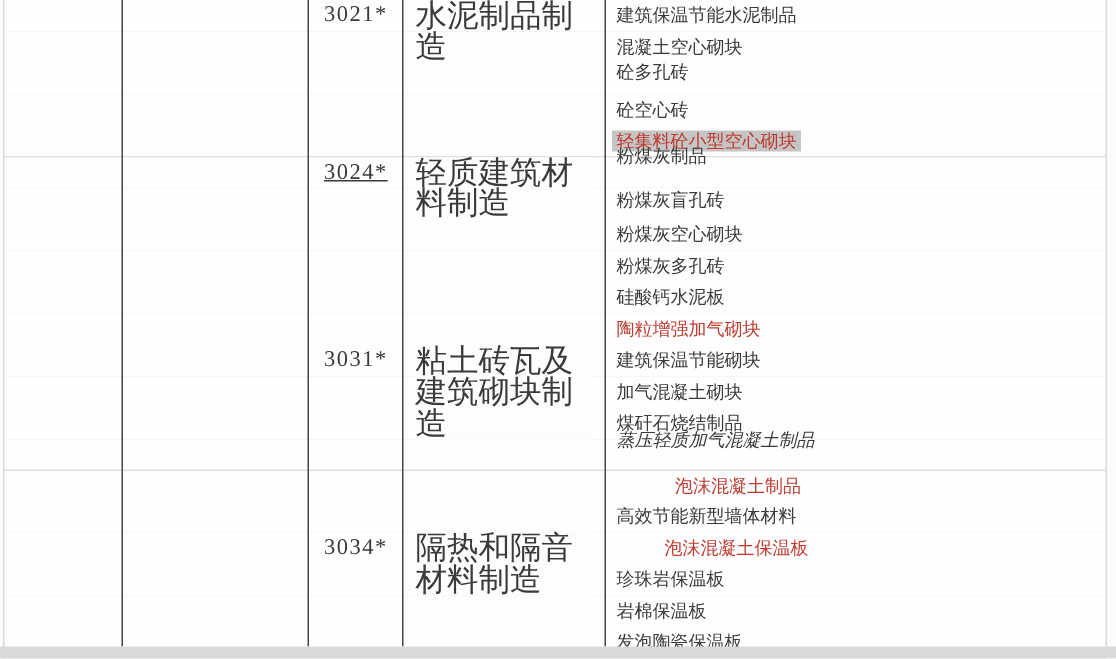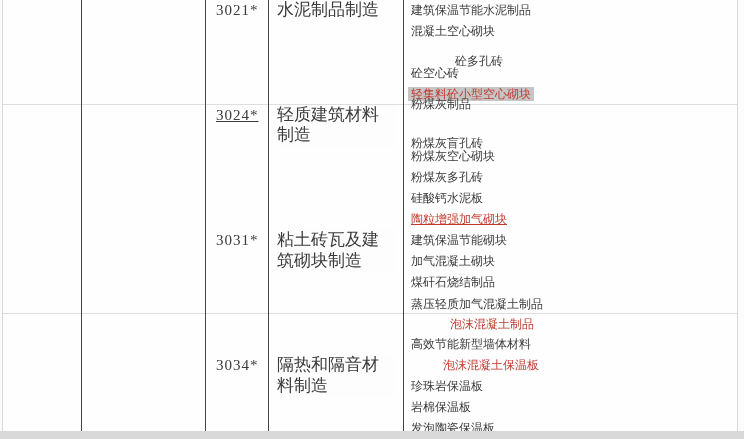--- a/index.html
+++ b/index.html
@@ -14,21 +14,21 @@
   .vline{position:absolute;top:0;width:1px;height:431px;z-index:3;}
   .vline.dark{background:var(--grid-dark,#454545);}
   .vline.light{background:var(--grid-light,#d8d8d8);}
   .code-cell{
     position:absolute;left:216px;z-index:2;
     font-size:15px;line-height:20.9px;letter-spacing:1px;
     color:var(--text,#3a3a3a);white-space:nowrap;
   }
   .cat-cell{
     position:absolute;left:277px;width:118px;z-index:2;
-    font-size:17px;line-height:20.9px;color:var(--text,#3a3a3a);
+    font-size:21px;line-height:20.9px;color:var(--text,#3a3a3a);
     word-break:break-all;
   }
   .cat-cell.wrap-bg{background:#fdfdfd;}
   .prod-cell{
     position:absolute;left:411px;height:20.9px;z-index:2;
     font-size:12px;line-height:20.9px;color:var(--text,#3a3a3a);white-space:nowrap;
   }
   .prod-cell.red{color:var(--red,#bf3b30);}
   .prod-cell .hl{background:var(--hl,#c5c5c5);padding:0 3px;margin-left:-3px;}
   .bottom-strip{position:absolute;left:0;top:431px;width:744px;height:8px;
@@ -61,37 +61,37 @@
       <div class="row" style="top: 355.3px;"></div>
       <div class="row" style="top: 376.2px;"></div>
       <div class="row" style="top: 397.1px;"></div>
       <div class="row" style="top: 418px;"></div>
     </div>
   <div id="cells-layer">
       <div class="code-cell" style="top: 0px;">3021*</div>
       <div class="cat-cell" style="top: 0px;">水泥制品制造</div>
       <div class="prod-cell" style="top: 0px;"><span>建筑保温节能水泥制品</span></div>
       <div class="prod-cell" style="top: 20.9px;"><span>混凝土空心砌块</span></div>
-      <div class="prod-cell" style="top: 51px; margin-left: 44px;"><span>砼多孔砖</span></div>
+      <div class="prod-cell" style="top: 38px;"><span>砼多孔砖</span></div>
       <div class="prod-cell" style="top: 62.7px;"><span>砼空心砖</span></div>
       <div class="prod-cell red" style="top: 83.6px;"><span class="hl">轻集料砼小型空心砌块</span></div>
       <div class="code-cell" style="top: 104.5px; text-decoration: underline;">3024*</div>
       <div class="cat-cell wrap-bg" style="top: 104.5px;">轻质建筑材料制造</div>
       <div class="prod-cell" style="top: 94px;"><span>粉煤灰制品</span></div>
-      <div class="prod-cell" style="top: 133px;"><span>粉煤灰盲孔砖</span></div>
+      <div class="prod-cell" style="top: 123px;"><span>粉煤灰盲孔砖</span></div>
       <div class="prod-cell" style="top: 146.3px;"><span>粉煤灰空心砌块</span></div>
       <div class="prod-cell" style="top: 167.2px;"><span>粉煤灰多孔砖</span></div>
       <div class="prod-cell" style="top: 188.1px;"><span>硅酸钙水泥板</span></div>
-      <div class="prod-cell red" style="top: 209px; text-decoration: underline;"><span>陶粒增强加气砌块</span></div>
+      <div class="prod-cell red" style="top: 209px;"><span>陶粒增强加气砌块</span></div>
       <div class="code-cell" style="top: 229.9px;">3031*</div>
       <div class="cat-cell wrap-bg" style="top: 229.9px;">粘土砖瓦及建筑砌块制造</div>
       <div class="prod-cell" style="top: 229.9px;"><span>建筑保温节能砌块</span></div>
       <div class="prod-cell" style="top: 250.8px;"><span>加气混凝土砌块</span></div>
       <div class="prod-cell" style="top: 271.7px;"><span>煤矸石烧结制品</span></div>
-      <div class="prod-cell" style="top: 294px;"><span>蒸压轻质加气混凝土制品</span></div>
+      <div class="prod-cell" style="top: 283px; font-style: italic;"><span>蒸压轻质加气混凝土制品</span></div>
       <div class="prod-cell red" style="top: 313.5px; margin-left: 39px;"><span>泡沫混凝土制品</span></div>
       <div class="prod-cell" style="top: 334.4px;"><span>高效节能新型墙体材料</span></div>
       <div class="code-cell" style="top: 355.3px;">3034*</div>
       <div class="cat-cell wrap-bg" style="top: 355.3px;">隔热和隔音材料制造</div>
       <div class="prod-cell red" style="top: 355.3px; margin-left: 32px;"><span>泡沫混凝土保温板</span></div>
       <div class="prod-cell" style="top: 376.2px;"><span>珍珠岩保温板</span></div>
       <div class="prod-cell" style="top: 397.1px;"><span>岩棉保温板</span></div>
       <div class="prod-cell" style="top: 418px;"><span>发泡陶瓷保温板</span></div>
     </div>
 

